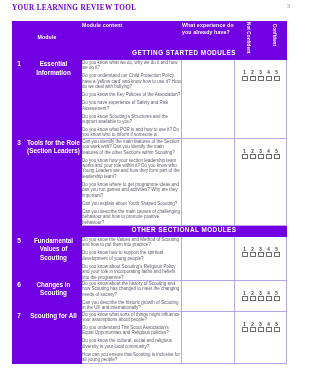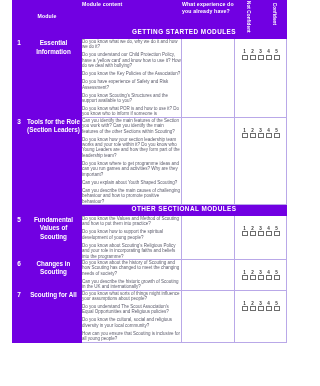--- a/index.html
+++ b/index.html
@@ -202,20 +202,24 @@
     background: #ffffff;
     box-sizing: border-box;
     margin-top: 0.5px;
   }
 </style>
 </head>
 <body>
 
 <div class="page">
 
+  <div class="title-row">
+    <div class="doc-title">YOUR LEARNING REVIEW TOOL</div>
+    <div class="page-number">3</div>
+  </div>
 
   <table class="tbl">
     <colgroup>
       <col class="c-num">
         <col class="c-name">
         <col class="c-content">
       <col class="c-exp">
         <col class="c-nc">
         <col class="c-cf">
     </colgroup>

